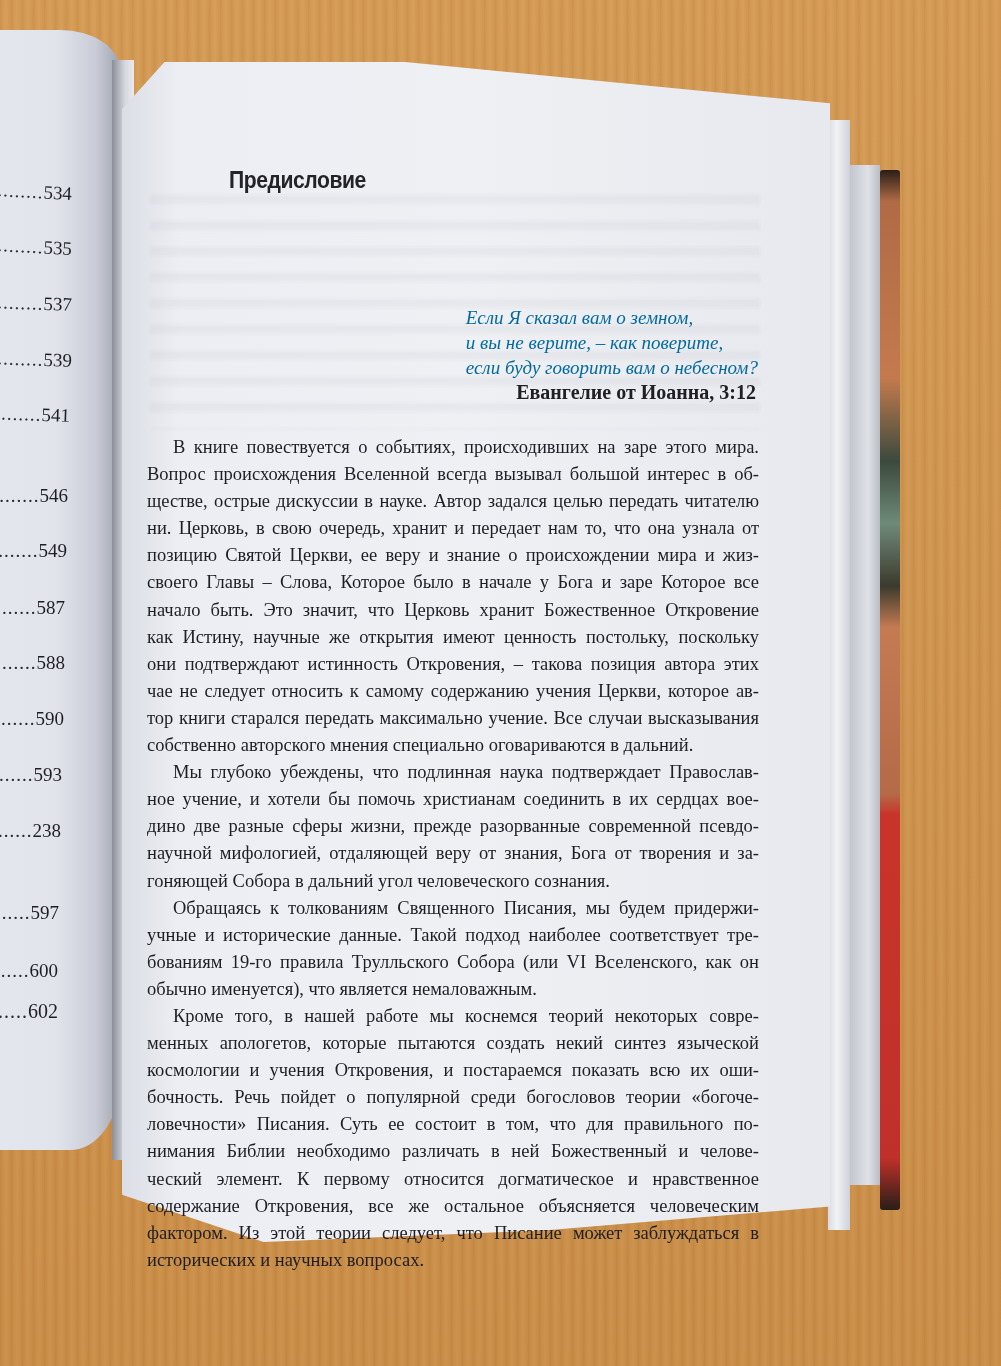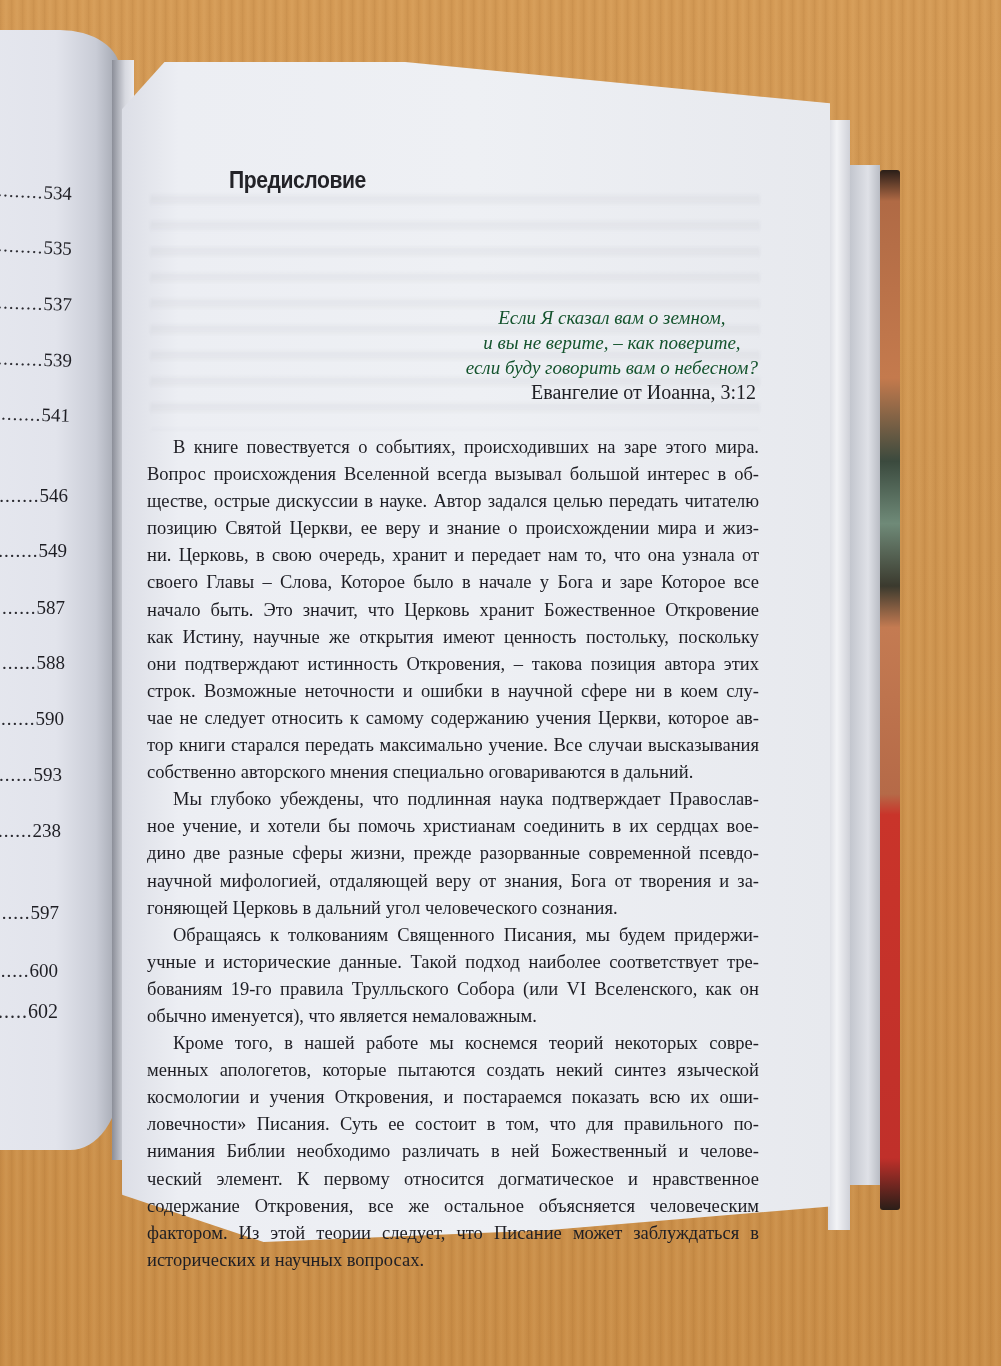--- a/index.html
+++ b/index.html
@@ -51,25 +51,25 @@
       border-radius: 3px;
     }
     
     .heading {
       position: absolute; left: 229px; top: 166px;
       font-family: "Liberation Sans", "DejaVu Sans", sans-serif;
       font-size: 24px; font-weight: bold; color: #232328; letter-spacing: -0.5px;
       transform: scaleX(0.88); transform-origin: left top;
     }
     .epigraph {
-      position: absolute; right: 243px; top: 305px; text-align: center;
-      font-style: italic; font-size: 19px; line-height: 25px; color: #14532d;
+      position: absolute; right: 243px; top: 305px; text-align: left;
+      font-style: italic; font-size: 19px; line-height: 25px; color: #0369a1;
     }
     .epigraph-source {
-      position: absolute; right: 245px; top: 381px; font-size: 20px; color: #1f1f24;
+      position: absolute; right: 245px; top: 381px; font-size: 20px; color: #1f1f24; font-weight: bold;
     }
     .body-text {
       position: absolute; left: 147px; top: 434px; width: 612px;
       font-size: 18.5px; line-height: 27.1px; color: #1e1e24;
       text-align: justify;
     }
     .body-text .line { display: block; text-align: justify; text-align-last: justify; white-space: nowrap; }
     .body-text .line.last { text-align-last: left; }
     .body-text .line.indent { padding-left: 26px; font-family: Liberation Serif, serif; }
     .bleed {
@@ -118,51 +118,51 @@
   <div>если буду говорить вам о небесном?</div>
 </div>
 <div class="epigraph-source">Евангелие от Иоанна, 3:12</div>
 
 <div class="body-text">
 
   <div>
     <span class="line indent">В книге повествуется о событиях, происходивших на заре этого мира.</span>
     <span class="line">Вопрос происхождения Вселенной всегда вызывал большой интерес в об-</span>
     <span class="line">ществе, острые дискуссии в науке. Автор задался целью передать читателю</span>
+    <span class="line">ни. Церковь, в свою очередь, хранит и передает нам то, что она узнала от</span>
     <span class="line">позицию Святой Церкви, ее веру и знание о происхождении мира и жиз-</span>
-    <span class="line">ни. Церковь, в свою очередь, хранит и передает нам то, что она узнала от</span>
     <span class="line">своего Главы – Слова, Которое было в начале у Бога и заре Которое все</span>
     <span class="line">начало быть. Это значит, что Церковь хранит Божественное Откровение</span>
     <span class="line">как Истину, научные же открытия имеют ценность постольку, поскольку</span>
     <span class="line">они подтверждают истинность Откровения, – такова позиция автора этих</span>
-    <span class="line">строк. Возможные неточности и ошибки в научной сфере ни в коем слу-</span>
     <span class="line">чае не следует относить к самому содержанию учения Церкви, которое ав-</span>
     <span class="line">тор книги старался передать максимально учение. Все случаи высказывания</span>
     <span class="line last">собственно авторского мнения специально оговариваются в дальний.</span>
   </div>
 
   <div>
     <span class="line indent">Мы глубоко убеждены, что подлинная наука подтверждает Православ-</span>
     <span class="line">ное учение, и хотели бы помочь христианам соединить в их сердцах вое-</span>
     <span class="line">дино две разные сферы жизни, прежде разорванные современной псевдо-</span>
     <span class="line">научной мифологией, отдаляющей веру от знания, Бога от творения и за-</span>
-    <span class="line last">гоняющей Церковь в дальний угол человеческого сознания.</span>
+    <span class="line last">гоняющей Собора в дальний угол человеческого сознания.</span>
   </div>
 
   <div>
     <span class="line indent">Обращаясь к толкованиям Священного Писания, мы будем придержи-</span>
     <span class="line">учные и исторические данные. Такой подход наиболее соответствует тре-</span>
     <span class="line">бованиям 19-го правила Трулльского Собора (или VI Вселенского, как он</span>
     <span class="line last">обычно именуется), что является немаловажным.</span>
   </div>
 
   <div>
     <span class="line indent">Кроме того, в нашей работе мы коснемся теорий некоторых совре-</span>
     <span class="line">менных апологетов, которые пытаются создать некий синтез языческой</span>
     <span class="line">космологии и учения Откровения, и постараемся показать всю их оши-</span>
+    <span class="line">бочность. Речь пойдет о популярной среди богословов теории «богоче-</span>
     <span class="line">ловечности» Писания. Суть ее состоит в том, что для правильного по-</span>
     <span class="line">нимания Библии необходимо различать в ней Божественный и челове-</span>
     <span class="line">ческий элемент. К первому относится догматическое и нравственное</span>
     <span class="line">содержание Откровения, все же остальное объясняется человеческим</span>
     <span class="line">фактором. Из этой теории следует, что Писание может заблуждаться в</span>
     <span class="line last">исторических и научных вопросах.</span>
   </div>
 </div>
 
 </body></html>

